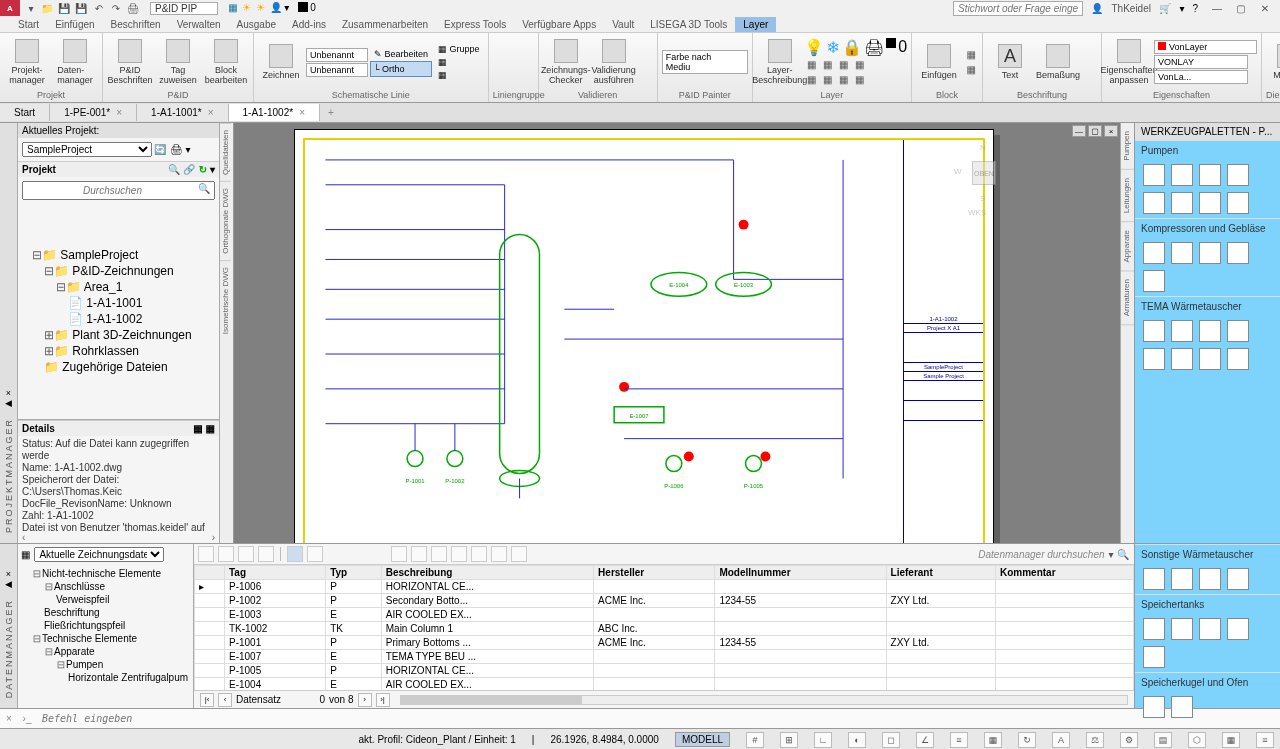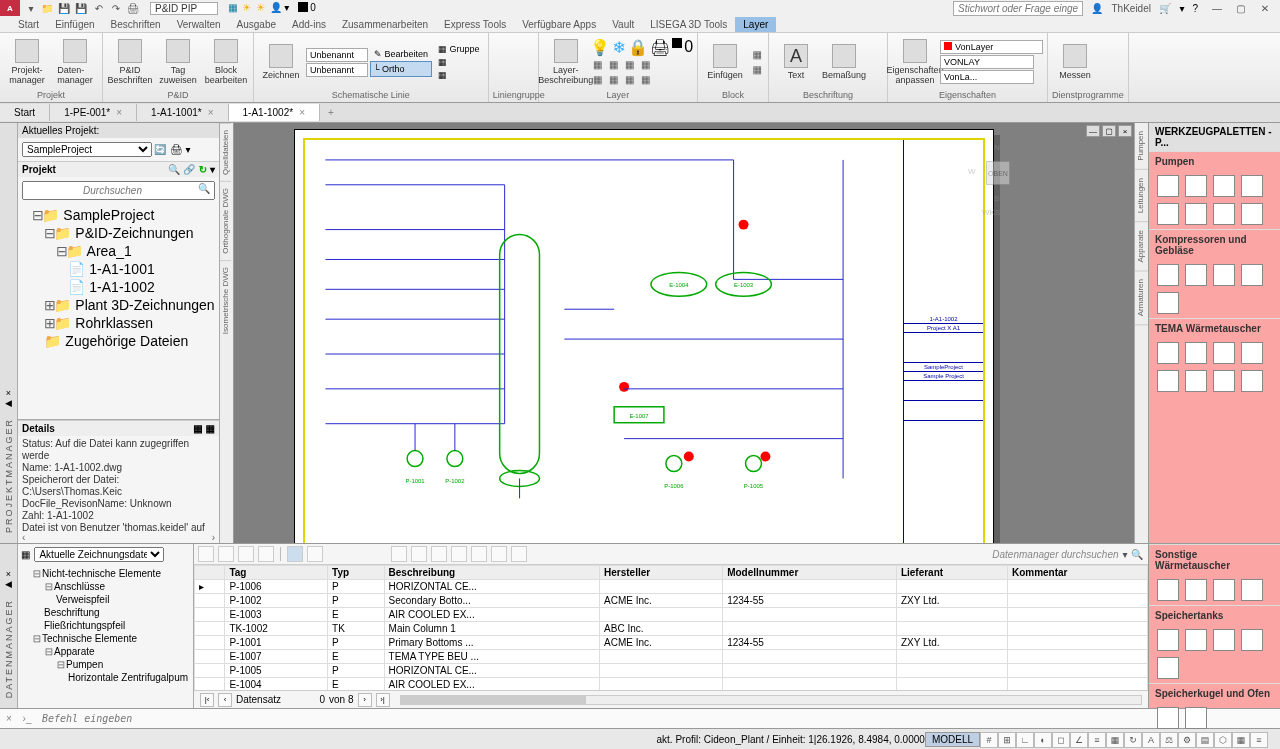--- a/index.html
+++ b/index.html
@@ -51,21 +51,21 @@
 .pm { width: 234px; background: #f5f5f5; border-right: 1px solid #999; display: flex; position: relative; }
 .pm-handle { width: 18px; background: #e0e0e0; border-right: 1px solid #aaa; display: flex; flex-direction: column; align-items: center; justify-content: flex-end; }
 .pm-handle-text { writing-mode: vertical-rl; transform: rotate(180deg); font-size: 9px; color: #555; letter-spacing: 2px; padding: 10px 0; }
 .pm-body { flex: 1; display: flex; flex-direction: column; font-size: 10px; }
 .pm-header { background: #e0e0e0; padding: 2px 4px; font-size: 10px; }
 .pm-combo { margin: 4px; }
 .pm-combo select { width: 130px; font-size: 10px; }
 .pm-section { padding: 2px 4px; font-weight: bold; background: #eee; border-top: 1px solid #ccc; }
 .pm-search { margin: 4px; position: relative; }
 .pm-search input { width: 100%; font-size: 10px; padding: 2px 16px 2px 4px; text-align: center; font-style: italic; color: #888; }
-.pm-tree { flex: 1; overflow: auto; padding: 2px; font-size: 14px; }
+.pm-tree { flex: 1; overflow: auto; padding: 2px; font-size: 12px; margin-top: 41px; }
 .tree-node { padding: 1px 0 1px 12px; white-space: nowrap; }
 .tree-node.l2 { padding-left: 24px; }
 .tree-node.l3 { padding-left: 36px; }
 .tree-node.l4 { padding-left: 48px; }
 .tree-icon { display: inline-block; width: 10px; text-align: center; color: #666; }
 .pm-details { border-top: 1px solid #aaa; }
 .pm-details-body { font-size: 10px; padding: 2px 4px; height: 96px; overflow: hidden; line-height: 12px; color: #333; }
 
 
 .side-tabs { width: 14px; background: #eee; border-left: 1px solid #aaa; }
@@ -78,21 +78,21 @@
 .tblock { position: absolute; right: 0; top: 0; bottom: 0; width: 80px; border-left: 1px solid #00a; }
 .tblock-row { border-bottom: 1px solid #00a; font-size: 6px; color: #00a; padding: 1px; text-align: center; }
 .pid-line { stroke: #2727cf; stroke-width: 1; fill: none; }
 .equip { stroke: #0a0; stroke-width: 1.5; fill: none; }
 .nav-cube { position: absolute; right: 106px; top: 20px; width: 60px; height: 60px; opacity: 0.5; }
 .nav-cube .face { position: absolute; left: 18px; top: 18px; width: 24px; height: 24px; background: #ddd; border: 1px solid #999; font-size: 7px; display: flex; align-items: center; justify-content: center; color: #555; }
 .doc-winbtns { position: absolute; right: 2px; top: 2px; display: flex; gap: 2px; }
 .doc-winbtns span { width: 14px; height: 12px; background: #ddd; border: 1px solid #999; font-size: 8px; display: flex; align-items: center; justify-content: center; }
 
 
-.palette { width: 132px; background: #fca5a5; border-left: 1px solid #999; font-weight: bold; }
+.palette { width: 146px; background: #7dd3fc; border-left: 1px solid #999; }
 .palette-title { font-size: 10px; padding: 3px 6px; background: #e0e0e0; }
 .palette-group { font-size: 10px; padding: 4px 6px; color: #333; border-top: 1px solid #ddd; }
 .palette-icons { display: flex; flex-wrap: wrap; gap: 6px; padding: 4px 8px; }
 .palette-icons .pi { width: 22px; height: 22px; border: 1px solid #888; background: #fff; }
 .palette-side-tab { writing-mode: vertical-rl; transform: rotate(180deg); font-size: 8px; color: #666; padding: 8px 1px; border-top: 1px solid #ccc; text-align: center; }
 
 
 .dm { height: 165px; border-top: 1px solid #999; display: flex; background: #f5f5f5; }
 .dm-handle { width: 18px; background: #e0e0e0; border-right: 1px solid #aaa; display: flex; flex-direction: column; align-items: center; justify-content: flex-end; }
 .dm-left { width: 176px; border-right: 1px solid #aaa; font-size: 10px; overflow: hidden; }
@@ -110,21 +110,21 @@
 .dm-grid th { background: #eee; }
 .dm-nav { height: 18px; display: flex; align-items: center; gap: 4px; padding: 0 6px; font-size: 10px; border-top: 1px solid #ccc; }
 .dm-nav .nb { width: 14px; height: 14px; border: 1px solid #bbb; background: #fafafa; display: flex; align-items: center; justify-content: center; font-size: 8px; }
 
 
 .cmdline { height: 20px; border-top: 1px solid #999; display: flex; align-items: center; background: #fafafa; font-size: 10px; }
 .cmdline .cx { width: 18px; text-align: center; color: #888; }
 .cmdline input { flex: 1; border: none; font-family: monospace; font-size: 10px; color: #888; font-style: italic; background: transparent; padding-left: 6px; }
 
 
-.statusbar { height: 22px; background: #e8e8e8; border-top: 1px solid #999; display: flex; align-items: center; font-size: 10px; padding: 0 12px; gap: 0; }
+.statusbar { height: 22px; background: #e8e8e8; border-top: 1px solid #999; display: flex; align-items: center; font-size: 10px; padding: 0 6px; gap: 16px; }
 .statusbar .spacer { flex: 1; }
 .status-btn { width: 18px; height: 16px; border: 1px solid #bbb; background: #fafafa; display: flex; align-items: center; justify-content: center; font-size: 9px; color: #555; }
 .modell-btn { background: #becfe4; padding: 1px 6px; border: 1px solid #999; }
 </style>
 </head>
 <body>
 
 <div class="titlebar">
   <div class="app-logo">A</div>
   <div class="quick-access">
@@ -236,20 +236,42 @@
           </div>
         <div class="small-btn">▦</div>
         <div class="small-btn">▦</div>
       </div>
     </div>
     <div class="ribbon-panel-title">Schematische Linie</div>
   </div>
   <div class="ribbon-panel" style="width:50px;">
     <div class="ribbon-panel-body"></div>
     <div class="ribbon-panel-title">Liniengruppe</div>
+  </div>
+  <div class="ribbon-panel">
+    <div class="ribbon-panel-body">
+      <div class="big-btn">
+          <div class="icon"></div>
+          <span style="white-space:pre-line;text-align:center;">Zeichnungs-
+Checker</span>
+        </div>
+      <div class="big-btn">
+          <div class="icon"></div>
+          <span style="white-space:pre-line;text-align:center;">Validierung
+ausführen</span>
+        </div>
+      <div style="width:14px;height:40px;"></div>
+    </div>
+    <div class="ribbon-panel-title">Validieren</div>
+  </div>
+  <div class="ribbon-panel">
+    <div class="ribbon-panel-body">
+      <div class="combo" style="width:86px;">Farbe nach Mediu</div>
+    </div>
+    <div class="ribbon-panel-title">P&amp;ID Painter</div>
   </div>
   <div class="ribbon-panel">
     <div class="ribbon-panel-body">
       <div class="big-btn">
           <div class="icon"></div>
           <span style="white-space:pre-line;text-align:center;">Layer-
 Beschreibung</span>
         </div>
       <div class="small-row">
         <div style="display:flex;gap:2px;">

